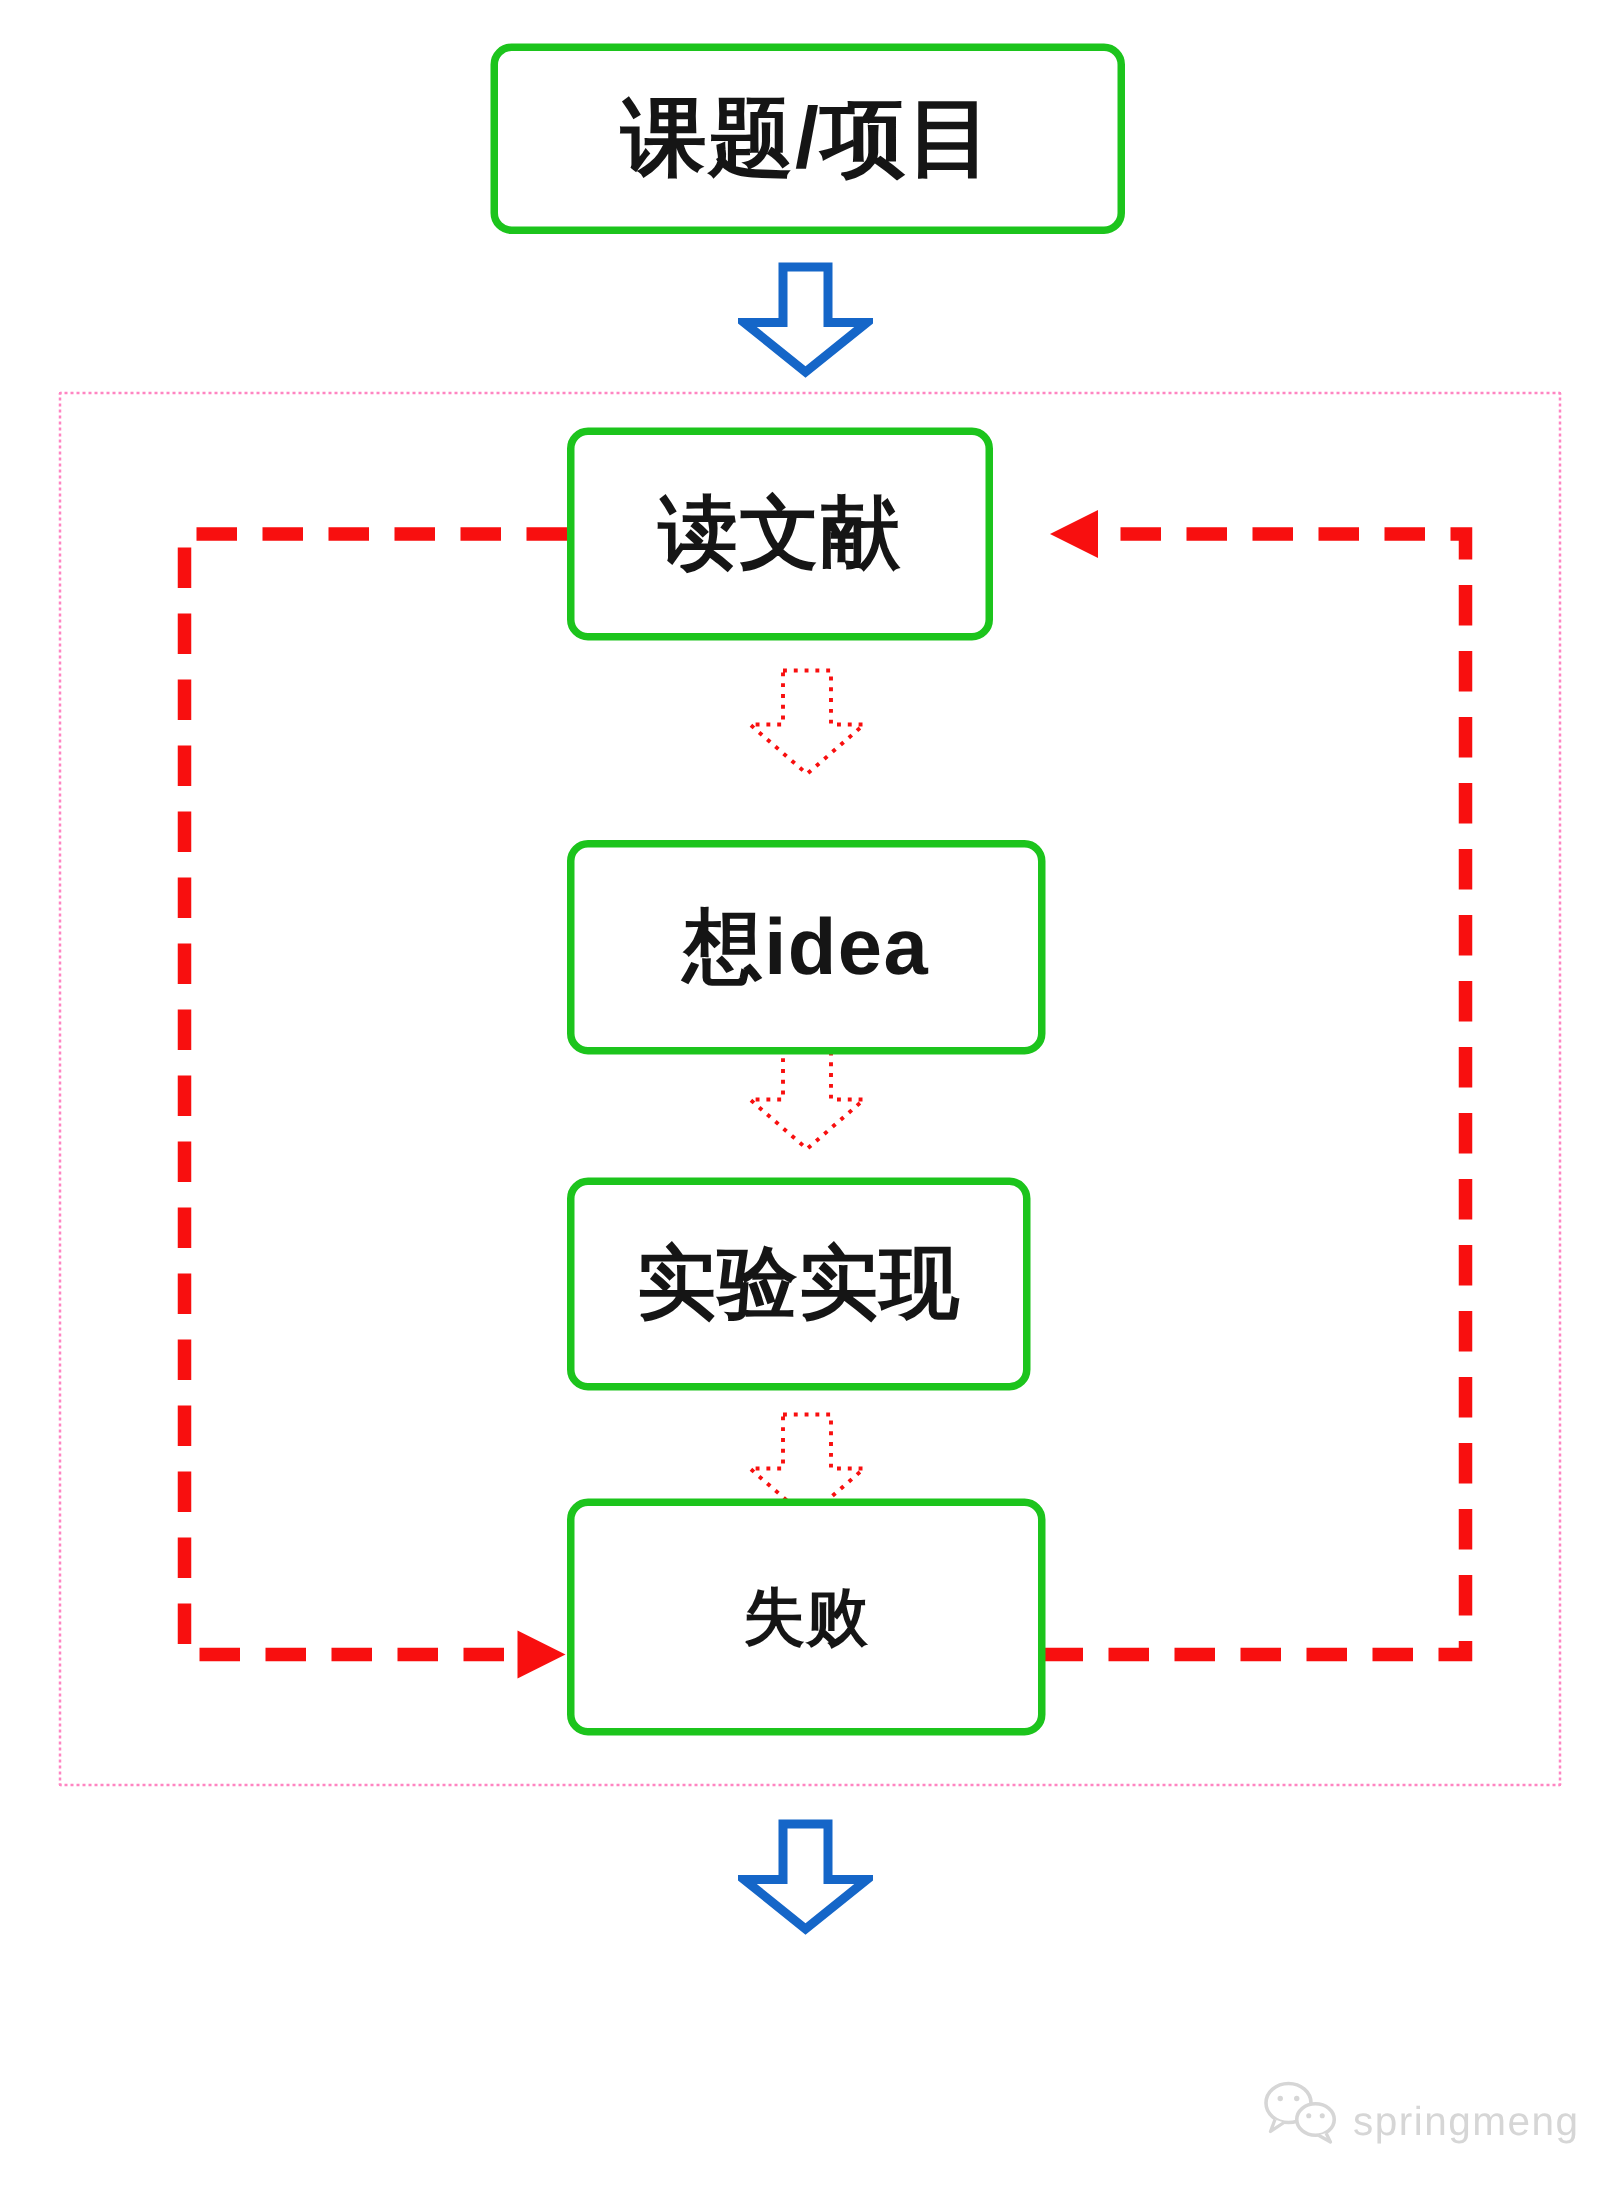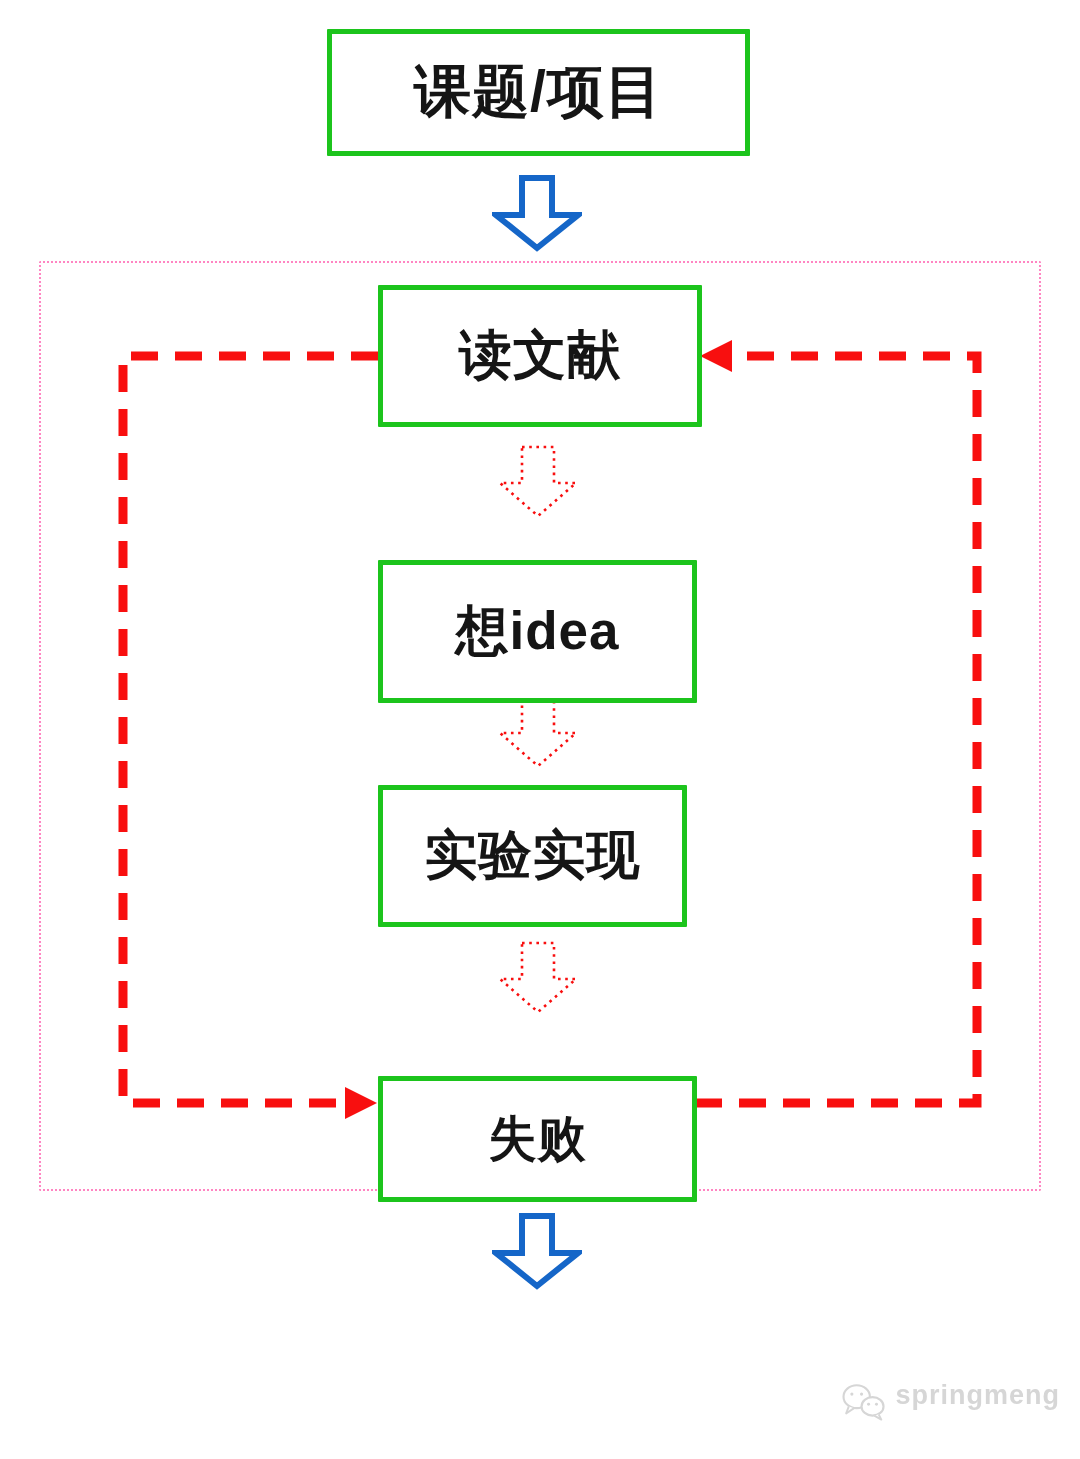--- a/index.html
+++ b/index.html
@@ -16,42 +16,42 @@
   body{
     font-family:"Liberation Sans","DejaVu Sans",sans-serif;
     width:1080px;height:1459px;overflow:hidden;
   }
   #canvas{
     position:relative;width:1080px;height:1459px;background:var(--page-bg);
   }
   .node{
     position:absolute;
     border:5px solid var(--node-border);
-    border-radius:1px;
+    border-radius:14px;
     background:#ffffff;
     display:flex;align-items:center;justify-content:center;
     color:var(--node-text);
     font-weight:bold;
     letter-spacing:1px;
     z-index:3;
   }
   .loop-container{
     position:absolute;
     left:39px;top:261px;width:1002px;height:930px;
     border:2px dotted var(--container-border);
     border-radius:2px;
     z-index:0;
   }
   .arrow-svg{position:absolute;z-index:2;}
   #loop-lines{position:absolute;left:0;top:0;width:1080px;height:1459px;z-index:1;pointer-events:none;}
   .watermark{
     position:absolute;left:840px;top:1380px;width:220px;height:50px;
-    display:flex;align-items:flex-start;gap:8px;
+    display:flex;align-items:flex-end;gap:8px;
     color:var(--watermark-gray);
-    font-size:27px;font-weight:bold;letter-spacing:1px;
+    font-size:27px;font-weight:normal;letter-spacing:1px;
     text-shadow:0 1px 0 #ffffff;
     z-index:4;
   }
 </style>
 </head>
 <body>
 
 <div id="canvas">
 
   <div class="loop-container"></div>
@@ -62,33 +62,33 @@
     <polygon points="377,1103 345,1087 345,1119" fill="var(--loop-red)"></polygon>
 
     <path d="M 695 1103 H 977 V 356 H 733" fill="none" stroke="var(--loop-red)" stroke-width="9" stroke-dasharray="27 17"></path>
     <polygon points="700,356 732,340 732,372" fill="var(--loop-red)"></polygon>
   </svg>
 
   <div class="node" style="left:327px;top:29px;width:423px;height:127px;font-size:57px">
     <span>课题/项目</span>
   </div>
 
-  <div class="node" style="left:378px;top:285px;width:324px;height:142px;font-size:53px">
+  <div class="node" style="left:378px;top:285px;width:284px;height:142px;font-size:53px">
     <span>读文献</span>
   </div>
 
   <div class="node" style="left:378px;top:560px;width:319px;height:143px;font-size:53px">
     <span>想idea</span>
   </div>
 
   <div class="node" style="left:378px;top:785px;width:309px;height:142px;font-size:53px">
     <span>实验实现</span>
   </div>
 
-  <div class="node" style="left:378px;top:1076px;width:319px;height:126px;font-size:48px">
+  <div class="node" style="left:378px;top:999px;width:319px;height:158px;font-size:41px">
     <span>失败</span>
   </div>
 
 
   <svg class="arrow-svg" style="left:492px;top:174px" width="90" height="78" viewBox="0 0 90 78" xmlns="http://www.w3.org/2000/svg">
     <polygon points="30,4 60,4 60,41 86,41 45,74 4,41 30,41" fill="#ffffff" stroke="var(--flow-arrow)" stroke-width="6" stroke-linejoin="miter"></polygon>
   </svg>
 
   <svg class="arrow-svg" style="left:492px;top:1212px" width="90" height="78" viewBox="0 0 90 78" xmlns="http://www.w3.org/2000/svg">
     <polygon points="30,4 60,4 60,41 86,41 45,74 4,41 30,41" fill="#ffffff" stroke="var(--flow-arrow)" stroke-width="6" stroke-linejoin="miter"></polygon>

